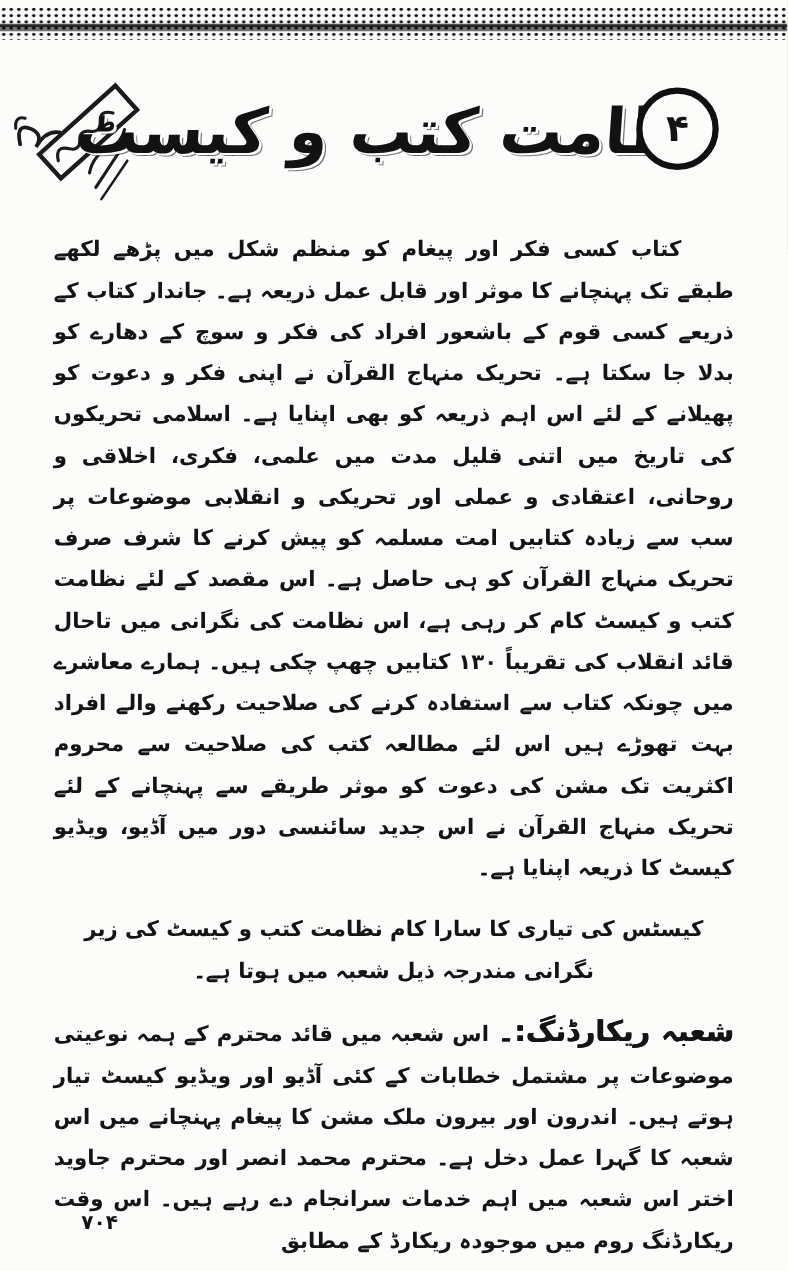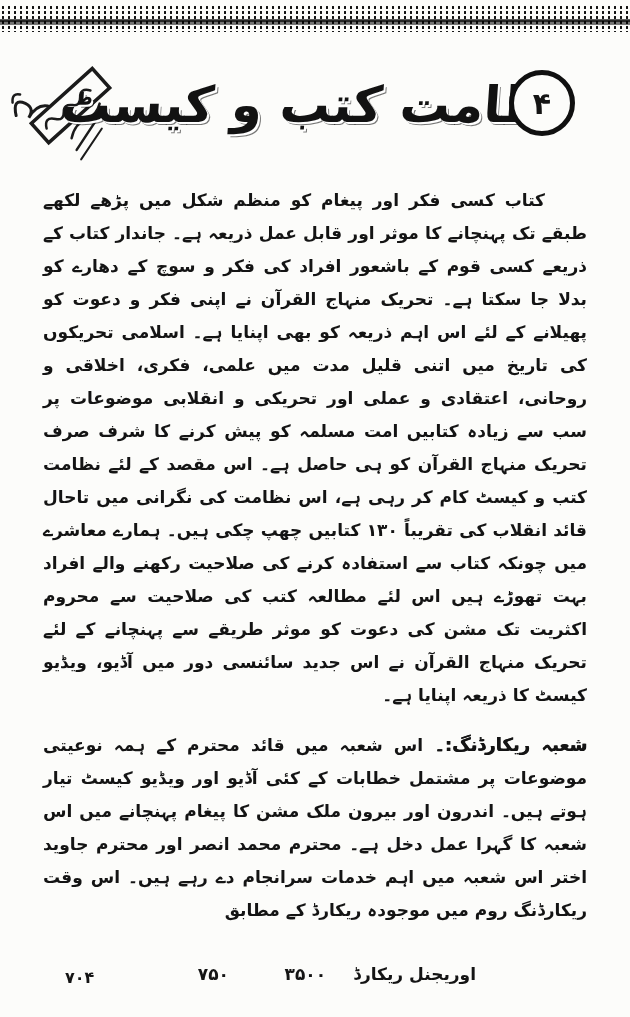--- a/index.html
+++ b/index.html
@@ -45,21 +45,21 @@
   
   .content{
     position:absolute;top:168px;right:27px;left:27px;
     font-size:17px;font-weight:bold;line-height:33px;
     text-align:justify;
   }
   p{margin:16px;}
   .first-par{text-indent:42px;}
   .closing-line{text-align:center;margin-top:2px;}
   .sec-par{margin-top:14px;}
-  .sec-heading{font-size:18px;font-weight:bold;text-shadow:0.6px 0 0 #141414;}
+  .sec-heading{font-size:23px;font-weight:bold;text-shadow:0.6px 0 0 #141414;}
   
   .stats{
     width:330px;margin:14px 125px 0 auto;
     direction:rtl;text-align:center;
   }
   .stats-row{display:flex;margin-bottom:15px;}
   .cell-audio{flex:0 0 58%;display:flex;justify-content:space-between;align-items:center;padding:0 2px;}
   .cell-video{flex:0 0 42%;display:flex;justify-content:center;align-items:center;}
   .stats-head .cell-audio{justify-content:center;}
   
@@ -89,20 +89,21 @@
     </svg>
     <div class="big-title">نظامت کتب و کیسٹ</div>
     <div class="num-badge">
       <span>۴</span>
     </div>
   </div>
 
   <div class="content">
 
     <p class="first-par">کتاب کسی فکر اور پیغام کو منظم شکل میں پڑھے لکھے طبقے تک پہنچانے کا موثر اور قابل عمل ذریعہ ہے۔ جاندار کتاب کے ذریعے کسی قوم کے باشعور افراد کی فکر و سوچ کے دھارے کو بدلا جا سکتا ہے۔ تحریک منہاج القرآن نے اپنی فکر و دعوت کو پھیلانے کے لئے اس اہم ذریعہ کو بھی اپنایا ہے۔ اسلامی تحریکوں کی تاریخ میں اتنی قلیل مدت میں علمی، فکری، اخلاقی و روحانی، اعتقادی و عملی اور تحریکی و انقلابی موضوعات پر سب سے زیادہ کتابیں امت مسلمہ کو پیش کرنے کا شرف صرف تحریک منہاج القرآن کو ہی حاصل ہے۔ اس مقصد کے لئے نظامت کتب و کیسٹ کام کر رہی ہے، اس نظامت کی نگرانی میں تاحال قائد انقلاب کی تقریباً ۱۳۰ کتابیں چھپ چکی ہیں۔ ہمارے معاشرے میں چونکہ کتاب سے استفادہ کرنے کی صلاحیت رکھنے والے افراد بہت تھوڑے ہیں اس لئے مطالعہ کتب کی صلاحیت سے محروم اکثریت تک مشن کی دعوت کو موثر طریقے سے پہنچانے کے لئے تحریک منہاج القرآن نے اس جدید سائنسی دور میں آڈیو، ویڈیو کیسٹ کا ذریعہ اپنایا ہے۔</p>
+    <p class="closing-line">کیسٹس کی تیاری کا سارا کام نظامت کتب و کیسٹ کی زیر نگرانی مندرجہ ذیل شعبہ میں ہوتا ہے۔</p>
 
     <p class="sec-par"><span class="sec-heading">شعبہ ریکارڈنگ:۔</span> <span>اس شعبہ میں قائد محترم کے ہمہ نوعیتی موضوعات پر مشتمل خطابات کے کئی آڈیو اور ویڈیو کیسٹ تیار ہوتے ہیں۔ اندرون اور بیرون ملک مشن کا پیغام پہنچانے میں اس شعبہ کا گہرا عمل دخل ہے۔ محترم محمد انصر اور محترم جاوید اختر اس شعبہ میں اہم خدمات سرانجام دے رہے ہیں۔ اس وقت ریکارڈنگ روم میں موجودہ ریکارڈ کے مطابق</span></p>
 
     <div class="stats">
       <div class="stats-row stats-head">
       </div>
       <div class="stats-row">
         <div class="cell-audio">
           <span>اوریجنل ریکارڈ</span>
           <span>۳۵۰۰</span>

